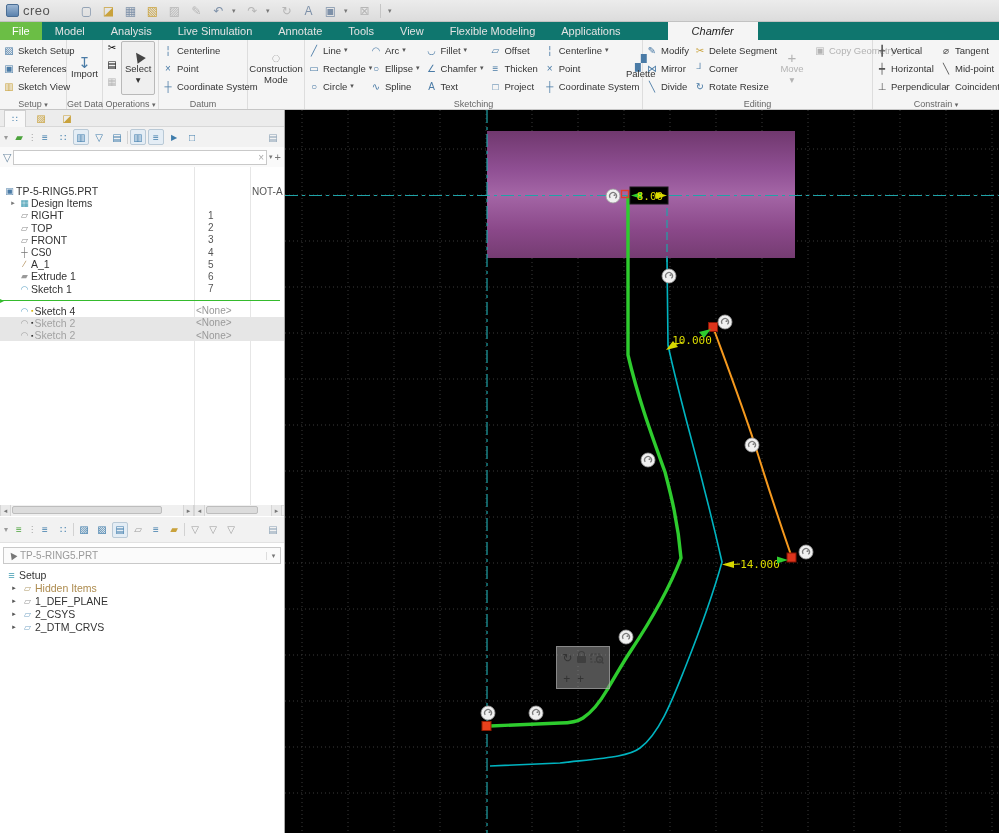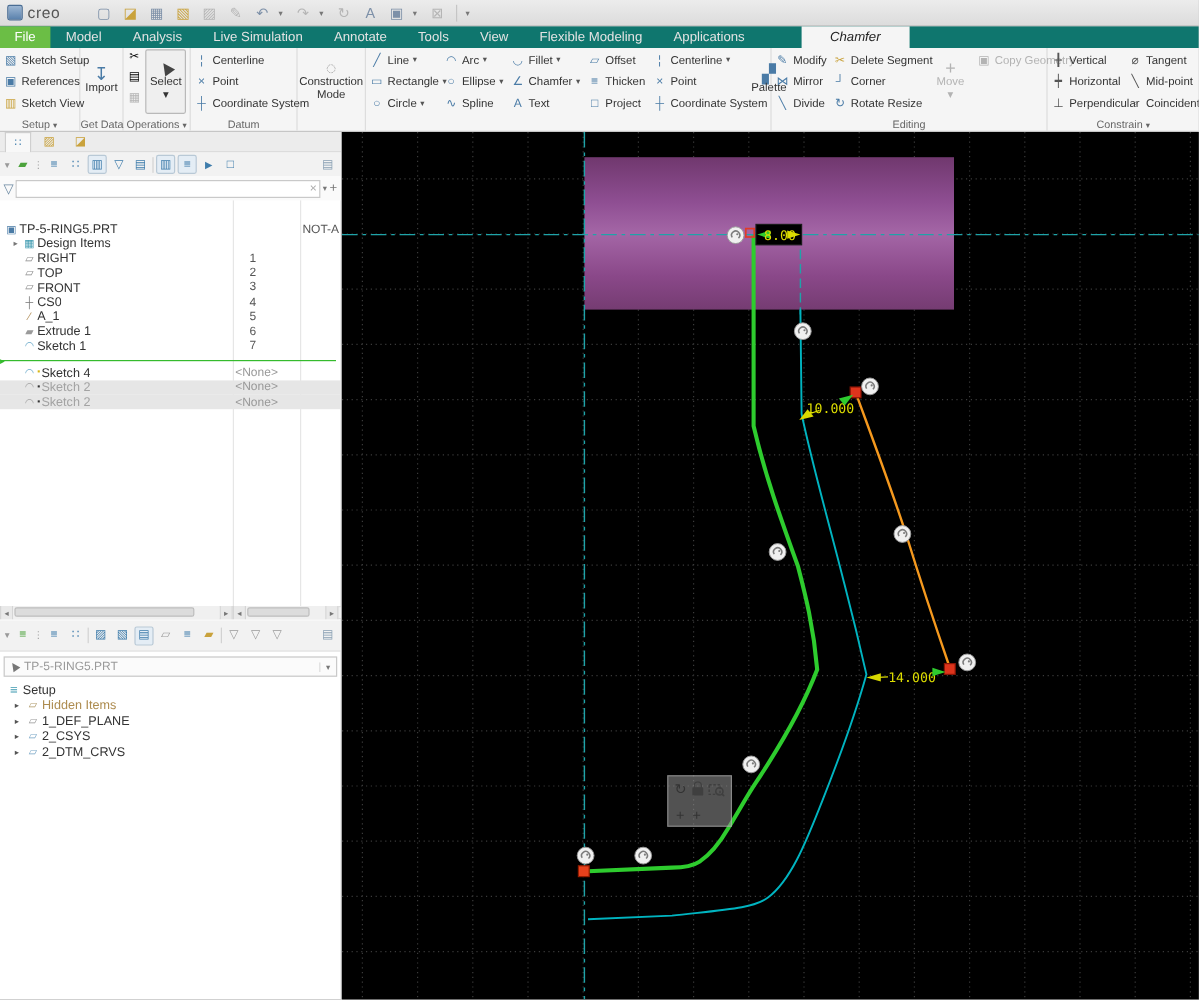--- a/index.html
+++ b/index.html
@@ -346,20 +346,21 @@
               <span>Coordinate System</span>
             </div>
         </div>
         <div class="icol" style="width:34px;justify-content:center">
           <div class="bigbtn">
             <span class="bic">▞</span>
             <span>Palette</span>
           </div>
         </div>
       </div>
+      <div class="glabel">Sketching</div>
     </div>
 
     <div class="rgroup" style="width:230px">
       <div class="gbody">
         <div class="icol" style="width:48px">
           <div class="ritem">
               <span class="ric">✎</span>
               <span>Modify</span>
             </div>
           <div class="ritem">

